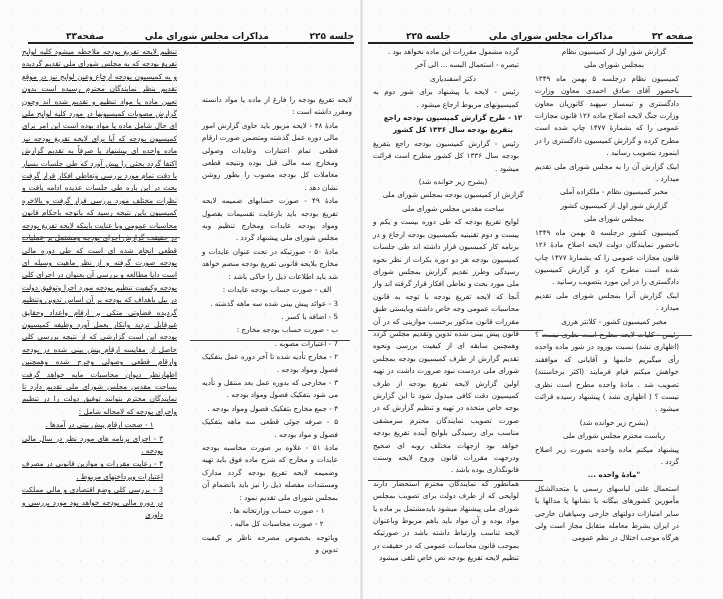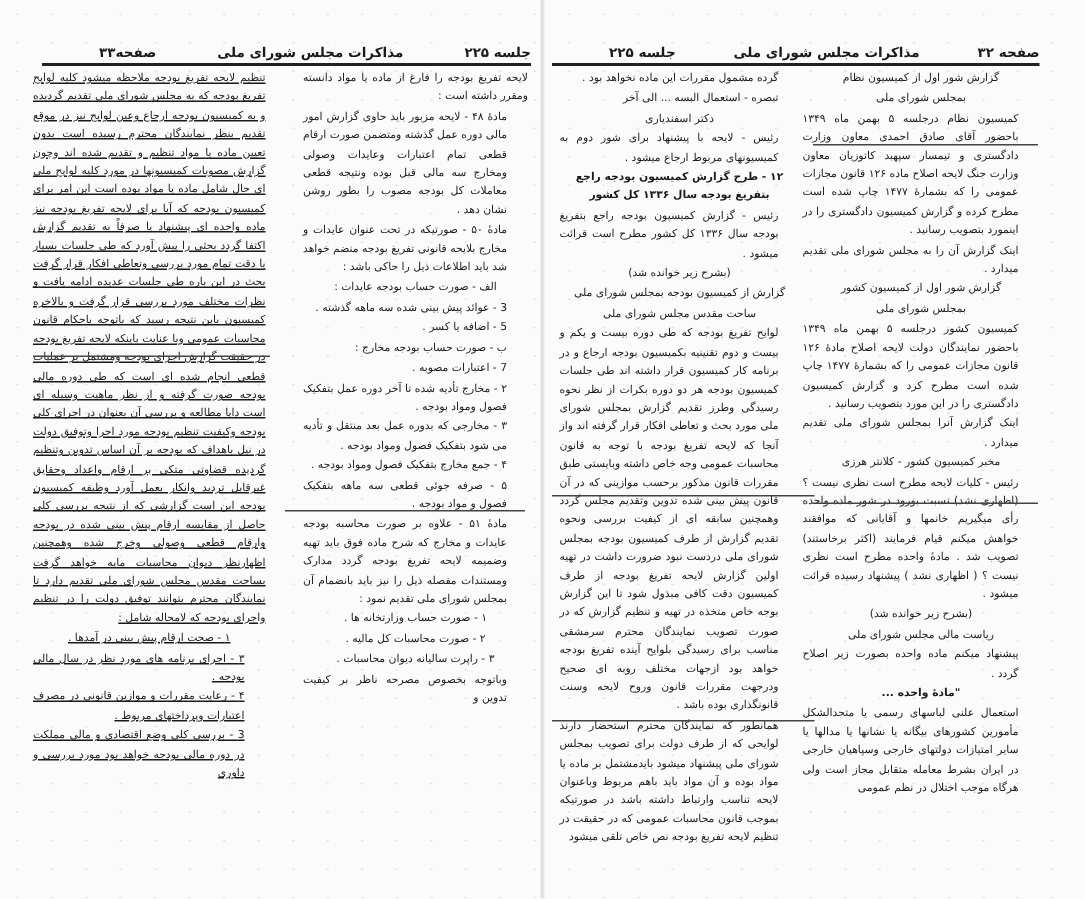--- a/index.html
+++ b/index.html
@@ -10,21 +10,21 @@
   .page.right{left:362px;width:361px;}
   .header{position:absolute;top:28px;height:14px;border-bottom:2px solid #222;display:flex;justify-content:space-between;align-items:flex-end;font-weight:bold;font-size:9px;direction:rtl;}
   .page.left .header{left:28px;right:8px;}
   .page.right .header{left:6px;right:30px;}
   .hdr-item{padding-bottom:1px;margin-left:38px;}
   .col{position:absolute;top:46px;direction:rtl;text-align:justify;font-size:7.2px;line-height:12.4px;font-family:"DejaVu Sans",sans-serif;}
   .col p{margin:0 0 1px 0;}
   .col .c{text-align:center;}
   .col .b{font-weight:bold;text-align:center;}
   .col .ind{padding-right:14px;}
-  .page.left .col.a{right:10px;width:150px;}   
+  .page.left .col.a{right:10px;width:150px;margin-top:48px;}   
   .page.left .col.b2{right:185px;width:155px;text-decoration:underline;} 
   .page.right .col.a{right:30px;width:158px;}  
   .page.right .col.b2{right:190px;width:160px;}
   .sep{position:absolute;border-top:1px solid #444;}
   .noise{position:absolute;inset:0;background-image:radial-gradient(#999 0.6px,transparent 0.8px);background-size:23px 19px;opacity:.35;pointer-events:none;}
   .gutter{position:absolute;left:360px;top:0;width:3px;height:599px;background:linear-gradient(90deg,#eee,#ddd,#eee);}
 </style>
 </head>
 <body>
 
@@ -32,34 +32,34 @@
 
   <div class="page left">
     <div class="header">
       <span class="hdr-item">جلسه ۲۲۵</span>
       <span class="hdr-item">مذاکرات مجلس شورای ملی</span>
       <span class="hdr-item">صفحه۳۳</span>
     </div>
     <div class="col a">
         <p>لایحه تفریغ بودجه را فارغ از ماده یا مواد دانسته ومقرر داشته است :</p>
         <p class="ind">مادهٔ ۴۸ - لایحه مزبور باید حاوی گزارش امور مالی دوره عمل گذشته ومتضمن صورت ارقام قطعی تمام اعتبارات وعایدات وصولی ومخارج سه مالی قبل بوده ونتیجه قطعی معاملات کل بودجه مصوب را بطور روشن نشان دهد .</p>
+        <p class="ind">مادهٔ ۴۹ - صورت حسابهای ضمیمه لایحه تفریغ بودجه باید بارعایت تقسیمات بفصول ومواد بودجه عایدات ومخارج تنظیم وبه مجلس شورای ملی پیشنهاد گردد .</p>
         <p class="ind">مادهٔ ۵۰ - صورتیکه در تحت عنوان عایدات و مخارج بلایحه قانونی تفریغ بودجه منضم خواهد شد باید اطلاعات ذیل را حاکی باشد :</p>
         <p class="c">الف - صورت حساب بودجه عایدات :</p>
         <p class="ind">3 - عوائد پیش بینی شده سه ماهه گذشته .</p>
         <p class="ind">5 - اضافه یا کسر .</p>
         <p class="ind">ب - صورت حساب بودجه مخارج :</p>
         <p class="ind">7 - اعتبارات مصوبه .</p>
         <p class="ind">۲ - مخارج تأدیه شده تا آخر دوره عمل بتفکیک فصول ومواد بودجه .</p>
         <p class="ind">۳ - مخارجی که بدوره عمل بعد منتقل و تأدیه می شود بتفکیک فصول ومواد بودجه .</p>
         <p class="ind">۴ - جمع مخارج بتفکیک فصول ومواد بودجه .</p>
         <p class="ind">۵ - صرفه جوئی قطعی سه ماهه بتفکیک فصول و مواد بودجه .</p>
         <p class="ind">مادهٔ ۵۱ - علاوه بر صورت محاسبه بودجه عایدات و مخارج که شرح ماده فوق باید تهیه وضمیمه لایحه تفریغ بودجه گردد مدارک ومستندات مفصله ذیل را نیز باید بانضمام آن بمجلس شورای ملی تقدیم نمود :</p>
         <p class="c">۱ - صورت حساب وزارتخانه ها .</p>
         <p class="c">۲ - صورت محاسبات کل مالیه .</p>
-        <p class="c">۳ - راپرت سالیانه دیوان محاسبات .</p>
         <p class="ind">وباتوجه بخصوص مصرحه ناظر بر کیفیت تدوین و</p>
       </div>
     <div class="col b2">
         <p>تنظیم لایحه تفریغ بودجه ملاحظه میشود کلیه لوایح تفریغ بودجه که به مجلس شورای ملی تقدیم گردیده و به کمیسیون بودجه ارجاع وعین لوایح نیز در موقع تقدیم بنظر نمایندگان محترم رسیده است بدون تعیین ماده یا مواد تنظیم و تقدیم شده اند وچون گزارش مصوبات کمیسیونها در مورد کلیه لوایح ملی ای حال شامل ماده یا مواد بوده است این امر برای کمیسیون بودجه که آیا برای لایحه تفریغ بودجه نیز ماده واحده ای پیشنهاد یا صرفاً به تقدیم گزارش اکتفا گردد بحثی را پیش آورد که طی جلسات بسیار با دقت تمام مورد بررسی وتعاطی افکار قرار گرفت بحث در این باره طی جلسات عدیده ادامه یافت و نظرات مختلف مورد بررسی قرار گرفت و بالاخره کمیسیون باین نتیجه رسید که باتوجه باحکام قانون محاسبات عمومی وبا عنایت باینکه لایحه تفریغ بودجه در حقیقت گزارش اجرای بودجه ومشتمل بر عملیات قطعی انجام شده ای است که طی دوره مالی بودجه صورت گرفته و از نظر ماهیت وسیله ای است دایا مطالعه و بررسی آن بعنوان در اجرای کلی بودجه وکیفیت تنظیم بودجه مورد اجرا وتوفیق دولت در نیل باهداف که بودجه بر آن اساس تدوین وتنظیم گردیده قضاوتی متکی بر ارقام واعداد وحقایق غیرقابل تردید وانکار بعمل آورد وظیفه کمیسیون بودجه این است گزارشی که از نتیجه بررسی کلی حاصل از مقایسه ارقام پیش بینی شده در بودجه وارقام قطعی وصولی وخرج شده وهمچنین اظهارنظر دیوان محاسبات مایه خواهد گرفت بساحت مقدس مجلس شورای ملی تقدیم دارد تا نمایندگان محترم بتوانند توفیق دولت را در تنظیم واجرای بودجه که لامحاله شامل :</p>
         <p class="c">۱ - صحت ارقام پیش بینی در آمدها .</p>
         <p class="ind">۳ - اجرای برنامه های مورد نظر در سال مالی بودجه .</p>
         <p class="ind">۴ - رعایت مقررات و موازین قانونی در مصرف اعتبارات وپرداختهای مربوط .</p>
         <p class="ind">3 - بررسی کلی وضع اقتصادی و مالی مملکت در دوره مالی بودجه خواهد بود مورد بررسی و داوری</p>
       </div>
     <div class="sep" style="left:190px;width:160px;top:340px;"></div>
@@ -72,28 +72,29 @@
     <div class="header">
       <span class="hdr-item">صفحه ۳۲</span>
       <span class="hdr-item">مذاکرات مجلس شورای ملی</span>
       <span class="hdr-item">جلسه ۲۲۵</span>
     </div>
     <div class="col a">
         <p class="c">گزارش شور اول از کمیسیون نظام</p>
         <p class="c">بمجلس شورای ملی</p>
         <p class="ind">کمیسیون نظام درجلسه ۵ بهمن ماه ۱۳۴۹ باحضور آقای صادق احمدی معاون وزارت دادگستری و تیمسار سپهبد کاتوزیان معاون وزارت جنگ لایحه اصلاح ماده ۱۲۶ قانون مجازات عمومی را که بشمارهٔ ۱۴۷۷ چاپ شده است مطرح کرده و گزارش کمیسیون دادگستری را در اینمورد بتصویب رسانید .</p>
         <p class="ind">اینک گزارش آن را به مجلس شورای ملی تقدیم میدارد .</p>
+        <p class="c">مخبر کمیسیون نظام - ملکزاده آملی</p>
         <p class="c">گزارش شور اول از کمیسیون کشور</p>
         <p class="c">بمجلس شورای ملی</p>
         <p class="ind">کمیسیون کشور درجلسه ۵ بهمن ماه ۱۳۴۹ باحضور نمایندگان دولت لایحه اصلاح مادهٔ ۱۲۶ قانون مجازات عمومی را که بشمارهٔ ۱۴۷۷ چاپ شده است مطرح کرد و گزارش کمیسیون دادگستری را در این مورد بتصویب رسانید .</p>
         <p class="ind">اینک گزارش آنرا بمجلس شورای ملی تقدیم میدارد .</p>
         <p class="c">مخبر کمیسیون کشور - کلانتر هرزی</p>
         <p class="ind">رئیس - کلیات لایحه مطرح است نظری نیست ؟ (اظهاری نشد) نسبت بورود در شور ماده واحده رأی میگیریم خانمها و آقایانی که موافقند خواهش میکنم قیام فرمایند (اکثر برخاستند) تصویب شد . مادهٔ واحده مطرح است نظری نیست ؟ ( اظهاری نشد ) پیشنهاد رسیده قرائت میشود .</p>
         <p class="c">(بشرح زیر خوانده شد)</p>
-        <p class="c">ریاست مالی مجلس شورای ملی</p>
+        <p class="c">ریاست محترم مجلس شورای ملی</p>
         <p class="ind">پیشنهاد میکنم ماده واحده بصورت زیر اصلاح گردد .</p>
         <p class="b">"مادهٔ واحده ...</p>
         <p class="ind">استعمال علنی لباسهای رسمی یا متحدالشکل مأمورین کشورهای بیگانه یا نشانها یا مدالها یا سایر امتیازات دولتهای خارجی وسپاهیان خارجی در ایران بشرط معامله متقابل مجاز است ولی هرگاه موجب اختلال در نظم عمومی</p>
       </div>
     <div class="col b2">
         <p class="ind">گرده مشمول مقررات این ماده نخواهد بود .</p>
         <p class="ind">تبصره - استعمال البسه ... الی آخر</p>
         <p class="c">دکتر اسفندیاری</p>
         <p class="ind">رئیس - لایحه با پیشنهاد برای شور دوم به کمیسیونهای مربوط ارجاع میشود .</p>
         <p class="c b">۱۲ - طرح گزارش کمیسیون بودجه راجع بتفریغ بودجه سال ۱۳۳۶ کل کشور</p>

